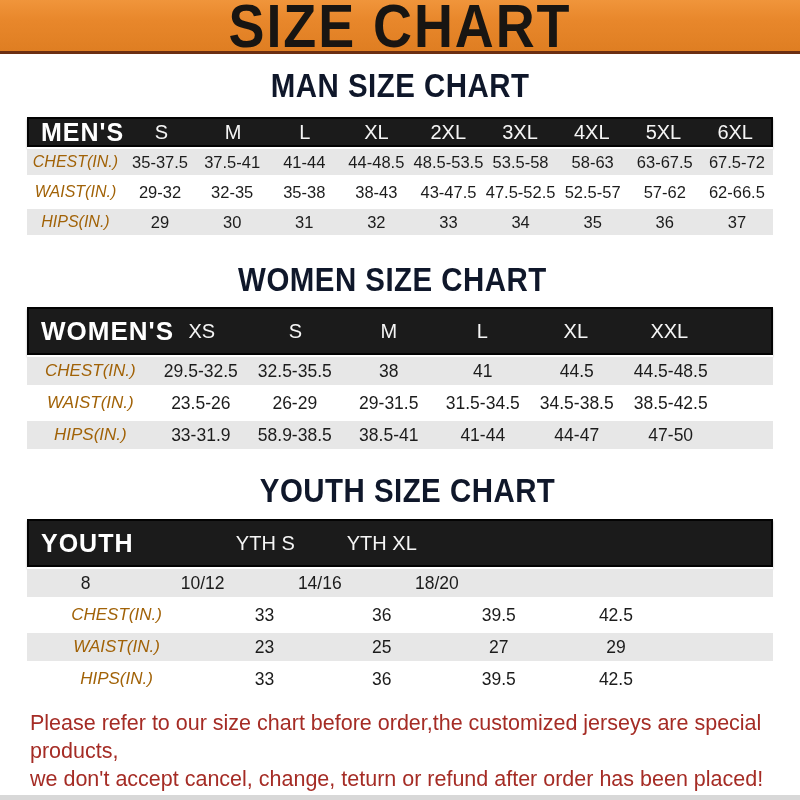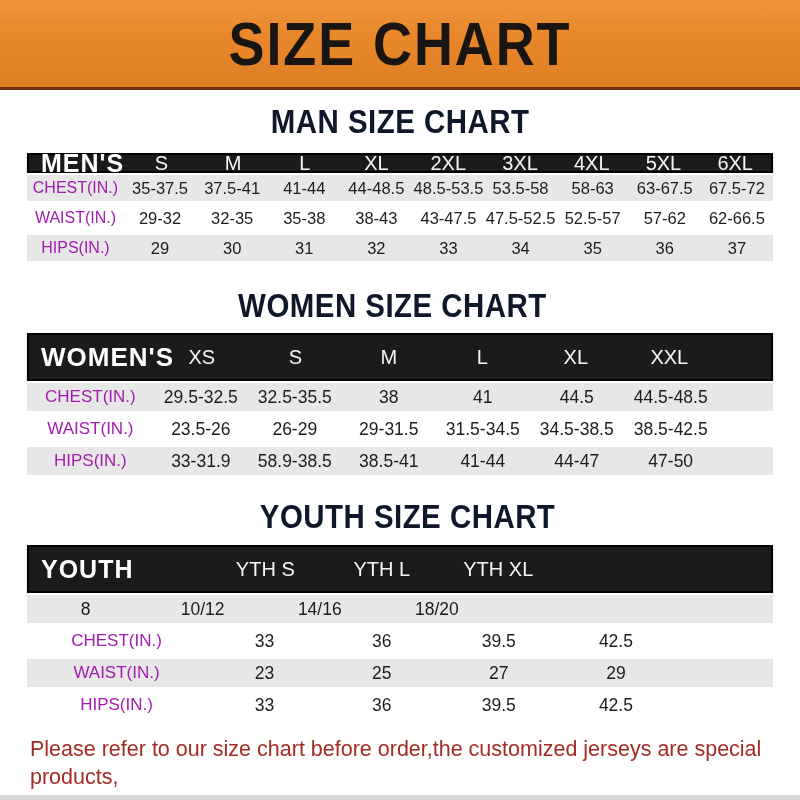--- a/index.html
+++ b/index.html
@@ -5,21 +5,21 @@
   * { box-sizing: border-box; margin: 0; padding: 0; }
   html, body { width: 800px; height: 800px; }
   body {
     font-family: "Liberation Sans", sans-serif;
     background: #ffffff;
     position: relative;
     overflow: hidden;
   }
   
   .banner {
-    height: 90px;
+    height: 54px;
     background: linear-gradient(#f0953b, #e8872b 40%, #df7e22);
     border-bottom: 3px solid #6b2e12;
     display: flex;
     align-items: center;
     justify-content: center;
   }
   .banner-title {
     display: inline-block;
     font-size: 55px;
     font-weight: 800;
@@ -60,24 +60,24 @@
   .cell { display: flex; align-items: center; justify-content: center; }
   .corner {
     justify-content: flex-start;
     padding-left: 12px;
     color: #ffffff;
     font-weight: 800;
     letter-spacing: 1px;
     white-space: nowrap;
   }
   .col { color: #f5f5f5; font-size: 20px; font-weight: 400; }
-  .rlabel { font-size: 17px; color: #a21caf; }
+  .rlabel { font-size: 17px; color: #a16207; font-style: italic; }
   .val { font-size: 17.5px; color: #1c1c1c; white-space: nowrap; }
   
-  [data-table="0"] .bar { height: 20px; }
+  [data-table="0"] .bar { height: 30px; }
   [data-table="0"] .corner { font-size: 25px; width: 13%; }
   [data-table="0"] .rlabel { width: 13%; font-size: 16px; }
   [data-table="0"] .col, [data-table="0"] .val { flex: 1; }
   [data-table="0"] .trow { height: 30px; }
   [data-table="0"] .val { font-size: 16.5px; }
   
   [data-table="1"] .bar { height: 48px; }
   [data-table="1"] .corner { font-size: 26px; width: 17%; }
   [data-table="1"] .rlabel { width: 17%; }
   [data-table="1"] .col, [data-table="1"] .val { width: 12.6%; }
@@ -212,21 +212,20 @@
     </div>
   </div>
 
 <h2 class="section-heading" id="heading-youth">
   <span>YOUTH SIZE CHART</span>
 </h2>
 <div class="size-table" data-table="2">
     <div class="bar">
       <div class="cell corner">YOUTH</div>
       <div class="cell col">YTH S</div>
-      <div class="cell col">YTH L</div>
       <div class="cell col">YTH XL</div>
       <div class="cell spacer"></div>
     </div>
     <div class="trow stripe">
       <div class="cell val">8</div>
       <div class="cell val">10/12</div>
       <div class="cell val">14/16</div>
       <div class="cell val">18/20</div>
       <div class="cell spacer"></div>
     </div>

